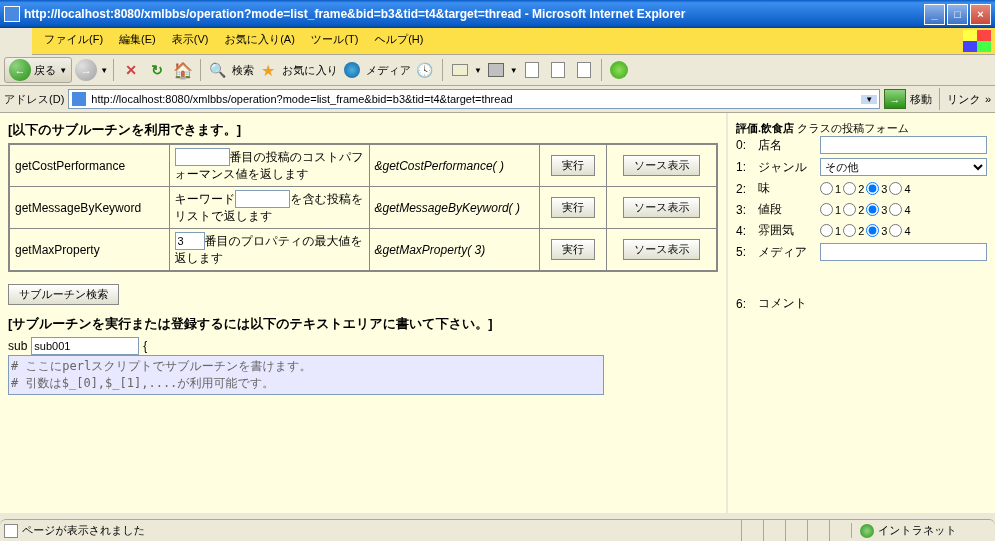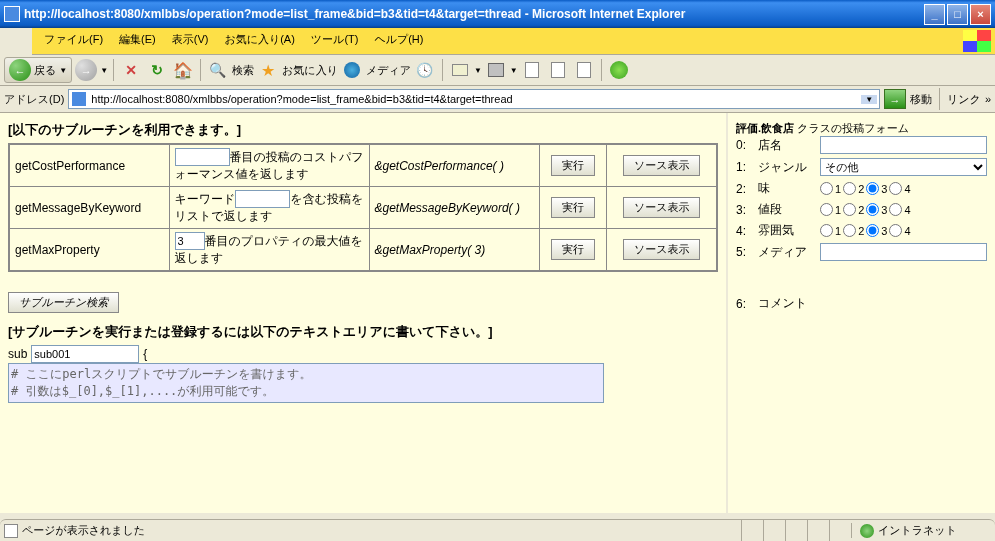--- a/index.html
+++ b/index.html
@@ -44,21 +44,21 @@
 .sub-table { border-collapse: collapse; width: 100%; border: 2px solid #888; margin-bottom: 8px; }
 .sub-table td { border: 1px solid #888; padding: 3px 5px; font-size: 12px; vertical-align: middle; }
 .name-cell { width: 160px; margin-top: 8px; }
 .desc-cell { width: 200px; }
 .call-cell { width: 170px; font-style: italic; }
 .btn-cell { text-align: center; }
 .inline-input { border: 1px solid #7f9db9; background: white; height: 18px; font-size: 11px; padding: 0 2px; }
 .w50 { width: 55px; }
 .w30 { width: 30px; }
 .btn { background: linear-gradient(to bottom, #fff, #e0e0d0); border: 1px solid #888; padding: 2px 10px; font-size: 11px; font-family: inherit; }
-.sub-search-btn { margin: 12px 0 10px 0; font-style: italic; }
+.sub-search-btn { margin: 4px 0 10px 0; }
 .sub-line { display: flex; align-items: center; gap: 4px; font-size: 12px; margin-top: 4px; }
 .sub-name-input { width: 108px; }
 .textarea { width: 596px; height: 40px; background: #e8e8ff; border: 1px solid #7f9db9; font-family: "MS Gothic", monospace; font-size: 12px; color: #666; padding: 2px; resize: none; overflow-y: scroll; }
 .form-title { font-size: 11px; }
 .form-title b { font-weight: bold; }
 .form-row { display: flex; align-items: center; margin-bottom: 4px; font-size: 12px; gap: 6px; }
 .form-num { width: 16px; }
 .form-label { width: 56px; }
 .form-input { border: 1px solid #7f9db9; background: white; height: 18px; flex: 1; min-width: 60px; }
 .form-select { border: 1px solid #7f9db9; background: white; height: 18px; flex: 1; font-size: 11px; }

